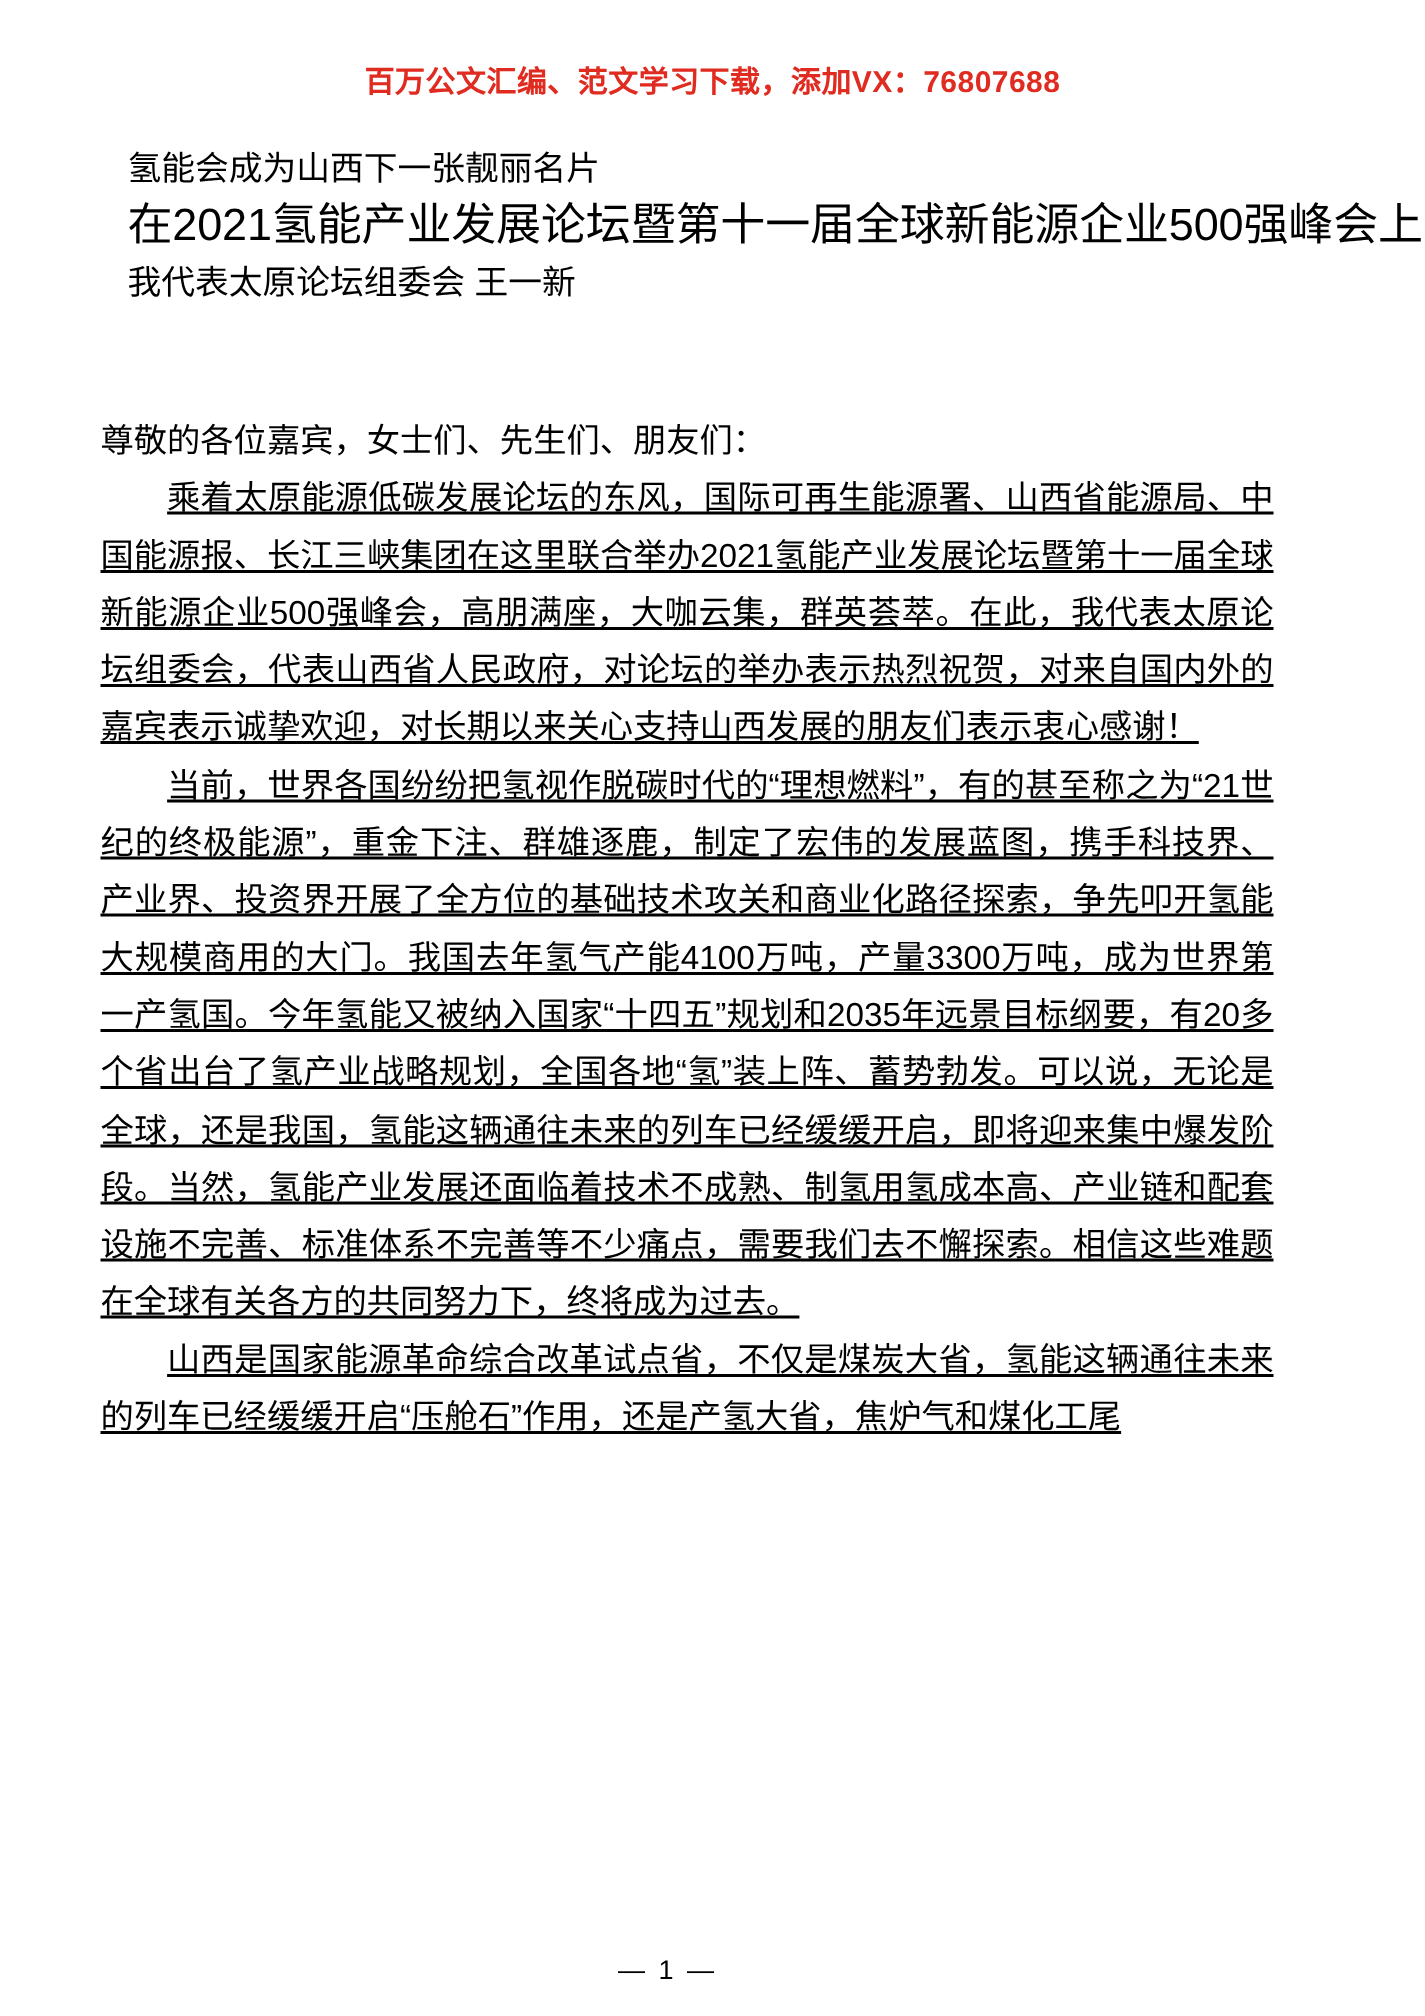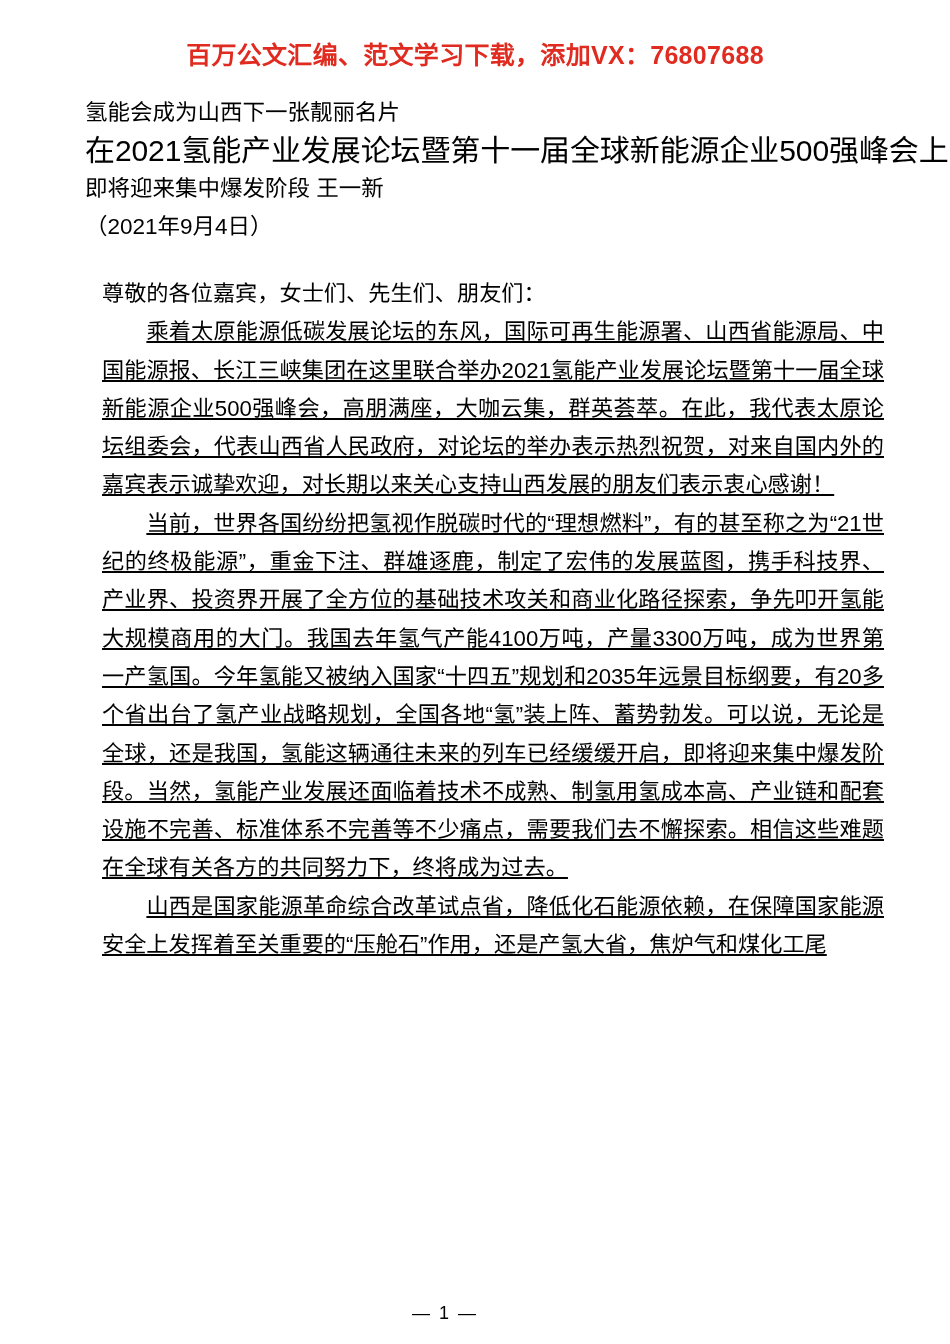--- a/index.html
+++ b/index.html
@@ -24,21 +24,21 @@
     box-sizing: border-box;
   }
 
   
   .promo-banner {
     position: absolute;
     top: 40px;
     left: 0;
     width: 950px;
     text-align: center;
-    font-size: 25px;
+    font-size: 20px;
     font-weight: bold;
     letter-spacing: 0.3px;
     line-height: 30px;
     white-space: nowrap;
   }
 
   
   .title-block {
     position: absolute;
     top: 94px;
@@ -56,21 +56,21 @@
 
   .title-line.wide {
     font-size: 30px;
     letter-spacing: -0.1px;
   }
 
   
   .body-block {
     position: absolute;
     top: 275px;
-    left: 102px;
+    left: 67px;
     width: 782px;
   }
 
   .para {
     font-size: 22.2px;
     line-height: 38.3px;
     text-align: justify;
     text-align-last: left;
     text-justify: inter-ideograph;
     margin: 0;
@@ -105,28 +105,27 @@
 </head>
 <body>
 
 <div class="page" style="background: rgb(255, 255, 255); color: rgb(0, 0, 0);">
 
   <div class="promo-banner" style="color: rgb(224, 43, 32);">百万公文汇编、范文学习下载，添加VX：76807688</div>
 
   <div class="title-block">
     <div class="title-line">氢能会成为山西下一张靓丽名片</div>
     <div class="title-line wide">在2021氢能产业发展论坛暨第十一届全球新能源企业500强峰会上的致辞</div>
-    <div class="title-line">即将迎来集中爆发阶段  王一新</div>
-    <div class="title-line">（2021年9月4日）</div>
+    <div class="title-line">我代表太原论坛组委会  王一新</div>
   </div>
 
   <div class="body-block">
     <p class="para">尊敬的各位嘉宾，女士们、先生们、朋友们：</p>
     <p class="para indent">乘着太原能源低碳发展论坛的东风，国际可再生能源署、山西省能源局、中国能源报、长江三峡集团在这里联合举办2021氢能产业发展论坛暨第十一届全球新能源企业500强峰会，高朋满座，大咖云集，群英荟萃。在此，我代表太原论坛组委会，代表山西省人民政府，对论坛的举办表示热烈祝贺，对来自国内外的嘉宾表示诚挚欢迎，对长期以来关心支持山西发展的朋友们表示衷心感谢！</p>
     <p class="para indent">当前，世界各国纷纷把氢视作脱碳时代的“理想燃料”，有的甚至称之为“21世纪的终极能源”，重金下注、群雄逐鹿，制定了宏伟的发展蓝图，携手科技界、产业界、投资界开展了全方位的基础技术攻关和商业化路径探索，争先叩开氢能大规模商用的大门。我国去年氢气产能4100万吨，产量3300万吨，成为世界第一产氢国。今年氢能又被纳入国家“十四五”规划和2035年远景目标纲要，有20多个省出台了氢产业战略规划，全国各地“氢”装上阵、蓄势勃发。可以说，无论是全球，还是我国，氢能这辆通往未来的列车已经缓缓开启，即将迎来集中爆发阶段。当然，氢能产业发展还面临着技术不成熟、制氢用氢成本高、产业链和配套设施不完善、标准体系不完善等不少痛点，需要我们去不懈探索。相信这些难题在全球有关各方的共同努力下，终将成为过去。</p>
-    <p class="para indent">山西是国家能源革命综合改革试点省，降低化石能源依赖，在保障国家能源安全上发挥着至关重要的“压舱石”作用，还是产氢大省，焦炉气和煤化工尾</p>
+    <p class="para indent">山西是国家能源革命综合改革试点省，不仅是煤炭大省，氢能这辆通往未来的列车已经缓缓开启“压舱石”作用，还是产氢大省，焦炉气和煤化工尾</p>
   </div>
 
   <div class="footer">
     <span class="footer-inner">— 1 —</span>
   </div>
 
 </div>
 
 </body></html>

